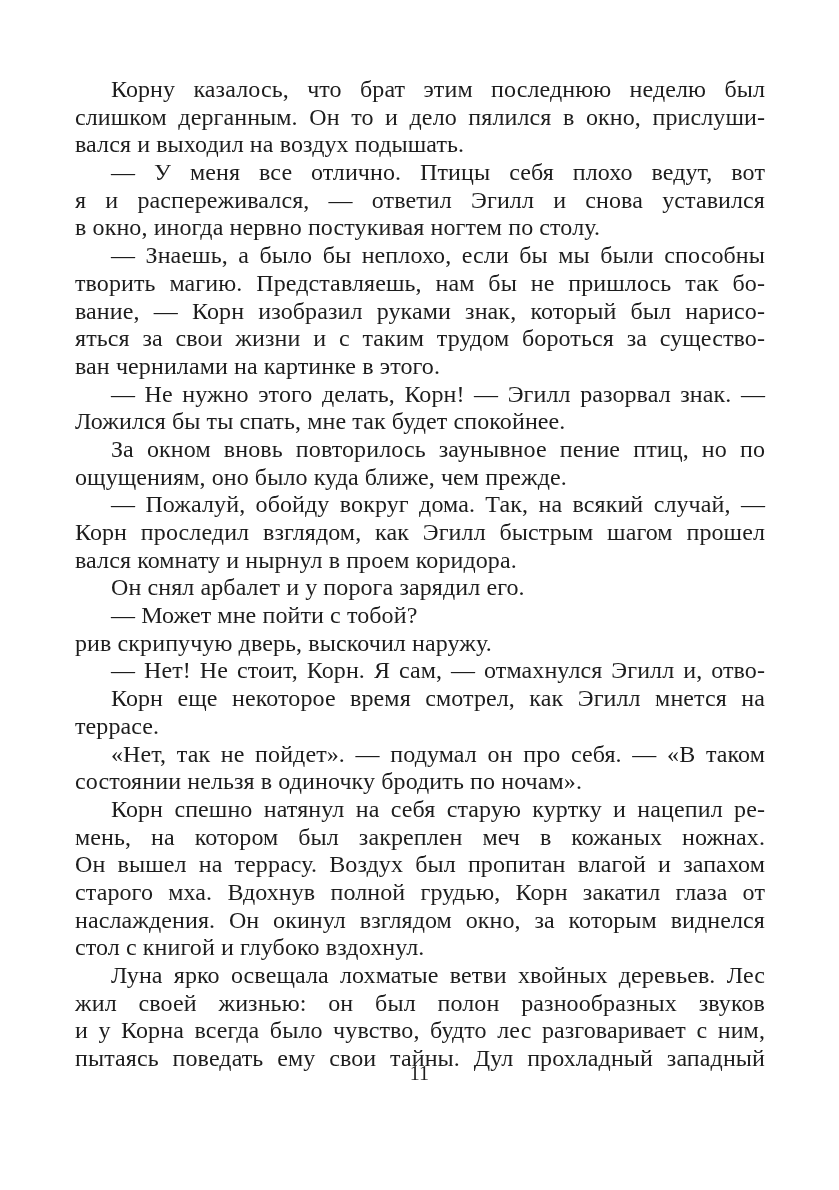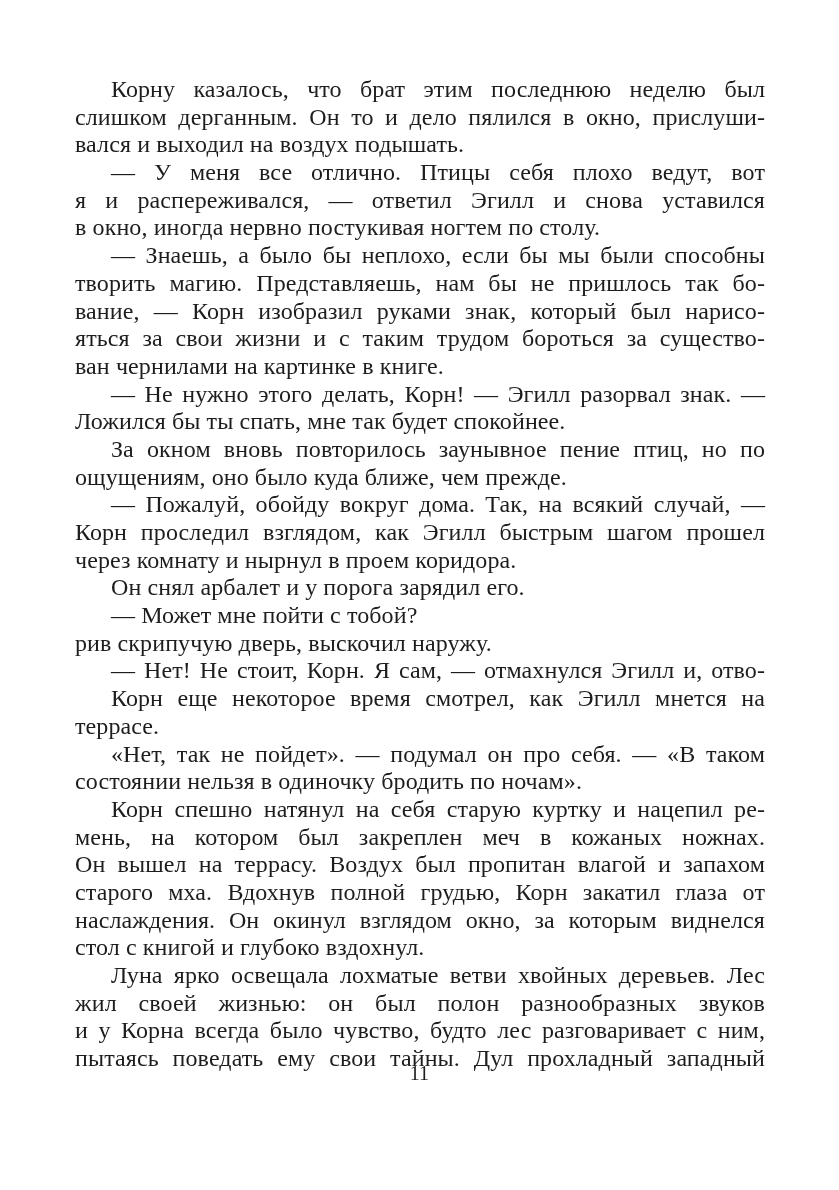--- a/index.html
+++ b/index.html
@@ -59,28 +59,28 @@
       <div class="line first just">Корну казалось, что брат этим последнюю неделю был</div>
       <div class="line just">слишком дерганным. Он то и дело пялился в окно, прислуши-</div>
       <div class="line">вался и выходил на воздух подышать.</div>
       <div class="line first just">— У меня все отлично. Птицы себя плохо ведут, вот</div>
       <div class="line just">я и распереживался, — ответил Эгилл и снова уставился</div>
       <div class="line">в окно, иногда нервно постукивая ногтем по столу.</div>
       <div class="line first just">— Знаешь, а было бы неплохо, если бы мы были способны</div>
       <div class="line just">творить магию. Представляешь, нам бы не пришлось так бо-</div>
       <div class="line just">вание, — Корн изобразил руками знак, который был нарисо-</div>
       <div class="line just">яться за свои жизни и с таким трудом бороться за существо-</div>
-      <div class="line">ван чернилами на картинке в книге.</div>
+      <div class="line">ван чернилами на картинке в этого.</div>
       <div class="line first just">— Не нужно этого делать, Корн! — Эгилл разорвал знак. —</div>
       <div class="line">Ложился бы ты спать, мне так будет спокойнее.</div>
       <div class="line first just">За окном вновь повторилось заунывное пение птиц, но по</div>
       <div class="line">ощущениям, оно было куда ближе, чем прежде.</div>
       <div class="line first just">— Пожалуй, обойду вокруг дома. Так, на всякий случай, —</div>
       <div class="line just">Корн проследил взглядом, как Эгилл быстрым шагом прошел</div>
-      <div class="line">через комнату и нырнул в проем коридора.</div>
+      <div class="line">вался комнату и нырнул в проем коридора.</div>
       <div class="line first">Он снял арбалет и у порога зарядил его.</div>
       <div class="line first">— Может мне пойти с тобой?</div>
       <div class="line">рив скрипучую дверь, выскочил наружу.</div>
       <div class="line first just">— Нет! Не стоит, Корн. Я сам, — отмахнулся Эгилл и, отво-</div>
       <div class="line first just">Корн еще некоторое время смотрел, как Эгилл мнется на</div>
       <div class="line">террасе.</div>
       <div class="line first just">«Нет, так не пойдет». — подумал он про себя. — «В таком</div>
       <div class="line">состоянии нельзя в одиночку бродить по ночам».</div>
       <div class="line first just">Корн спешно натянул на себя старую куртку и нацепил ре-</div>
       <div class="line just">мень, на котором был закреплен меч в кожаных ножнах.</div>

